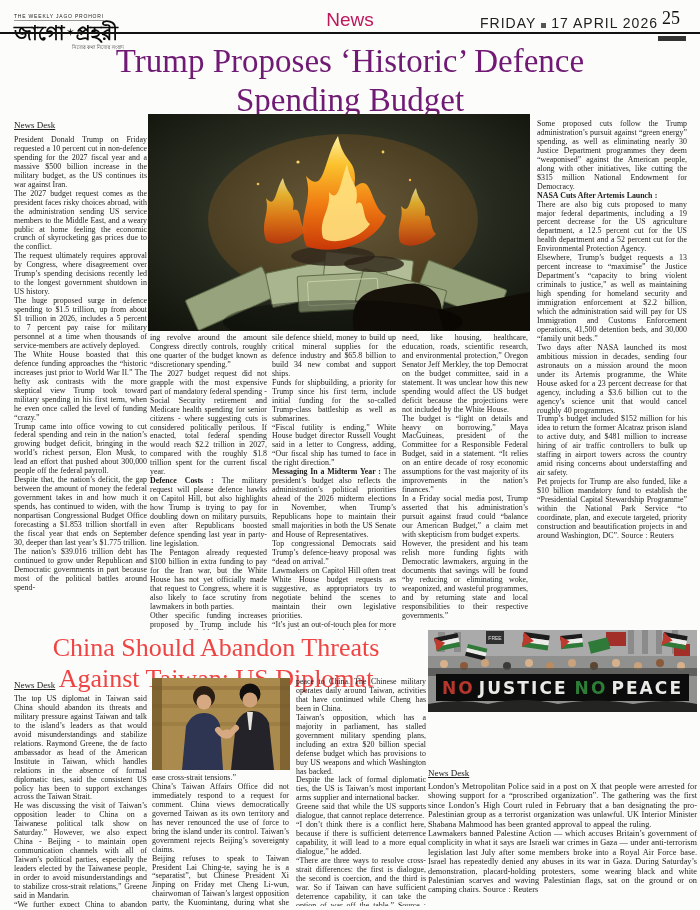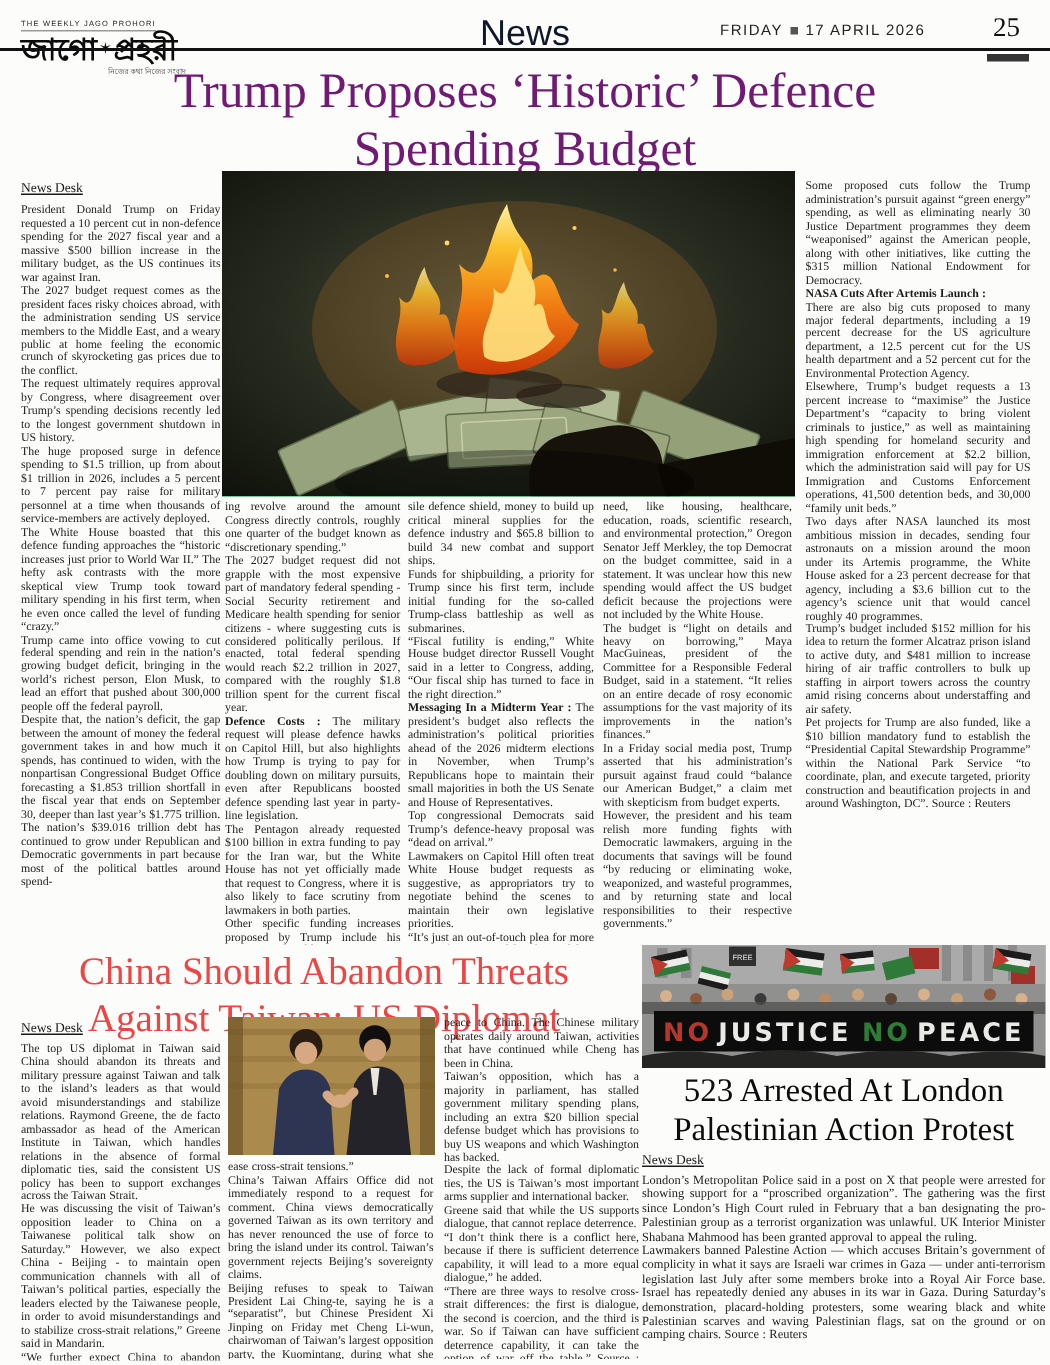--- a/index.html
+++ b/index.html
@@ -5,22 +5,22 @@
   html,body{margin:0;padding:0;background:#e8e8e8;}
   .page{position:relative;width:700px;height:910px;background:#fcfcfa;overflow:hidden;
         font-family:"Liberation Serif",serif;color:#1d1d1d;margin:0 auto;}
   .abs{position:absolute;}
 
   
   .kicker{font-family:"Liberation Sans",sans-serif;font-size:5px;letter-spacing:.8px;color:#222;border-bottom:1px solid #999;display:inline-block;padding-bottom:1px;}
   .masthead-main{font-family:"DejaVu Sans",sans-serif;font-weight:bold;font-size:20px;line-height:22px;color:#0a0a0a;letter-spacing:0;}
   .emblem{font-size:11px;vertical-align:4px;padding:0 1px;}
   .tagline{font-size:5px;color:#333;text-align:right;font-family:"Liberation Sans",sans-serif;}
-  .section-title{font-family:"Liberation Sans",sans-serif;font-size:24px;color:#0f172a;}
-  .dateline{font-family:"Liberation Sans",sans-serif;font-size:10px;letter-spacing:1px;color:#222;}
+  .section-title{font-family:"Liberation Sans",sans-serif;font-size:19px;color:#be185d;}
+  .dateline{font-family:"Liberation Sans",sans-serif;font-size:14px;letter-spacing:1px;color:#222;}
   .dateline .sq{display:inline-block;width:5px;height:5px;background:#555;margin:0 5px 0 5px;}
   .pagenum{font-size:18px;color:#111;}
   .header-rule{background:#111;height:2px;}
   .pagenum-bar{background:#333;height:5px;}
 
   
   .h-main{font-size:33px;line-height:39px;text-align:center;color:#701a75;font-weight:400;}
   .h-2{font-size:26px;line-height:31px;text-align:center;color:#ef4444;font-weight:400;}
   .h-3{font-size:22px;line-height:26px;text-align:center;color:#0c0c0c;font-weight:400;}
 
@@ -270,23 +270,19 @@
       </g>
       <rect x="0" y="38" width="269" height="8" fill="#4a4a48" opacity="0.7"></rect>
 
       <rect x="8" y="44" width="253" height="27" fill="#0c0c0c"></rect>
       <text x="134" y="64" text-anchor="middle" font-family="DejaVu Sans, sans-serif" font-weight="bold" font-size="17" letter-spacing="1" textLength="240"><tspan fill="#b5362c">NO</tspan><tspan dx="4" fill="#e9e9e6">JUSTICE</tspan><tspan dx="7" fill="#2e7d36">NO</tspan><tspan dx="4" fill="#e9e9e6">PEACE</tspan></text>
 
       <path d="M0,82 L0,74 Q30,68 60,74 Q95,66 130,74 Q170,67 205,74 Q240,68 269,74 L269,82 Z" fill="#242422"></path>
     </svg>
   </div>
 
-  <h3 class="abs h-3" style="left:428px;top:714px;width:269px;margin:0;">
-    <span>523 Arrested At London</span><br>
-    <span>Palestinian Action Protest</span>
-  </h3>
   <div class="abs newsdesk" style="left:428px;top:768px;">News Desk</div>
   <div class="abs col col-wide" style="left:428px;top:782px;width:269px;height:126px;">
       <p>London’s Metropolitan Police said in a post on X that people were arrested for showing support for a “proscribed organization”. The gathering was the first since London’s High Court ruled in February that a ban designating the pro-Palestinian group as a terrorist organization was unlawful. UK Interior Minister Shabana Mahmood has been granted approval to appeal the ruling.</p>
       <p>Lawmakers banned Palestine Action — which accuses Britain’s government of complicity in what it says are Israeli war crimes in Gaza — under anti-terrorism legislation last July after some members broke into a Royal Air Force base. Israel has repeatedly denied any abuses in its war in Gaza. During Saturday’s demonstration, placard-holding protesters, some wearing black and white Palestinian scarves and waving Palestinian flags, sat on the ground or on camping chairs. Source : Reuters</p>
     </div>
 
 </div>
 
 </body></html>

